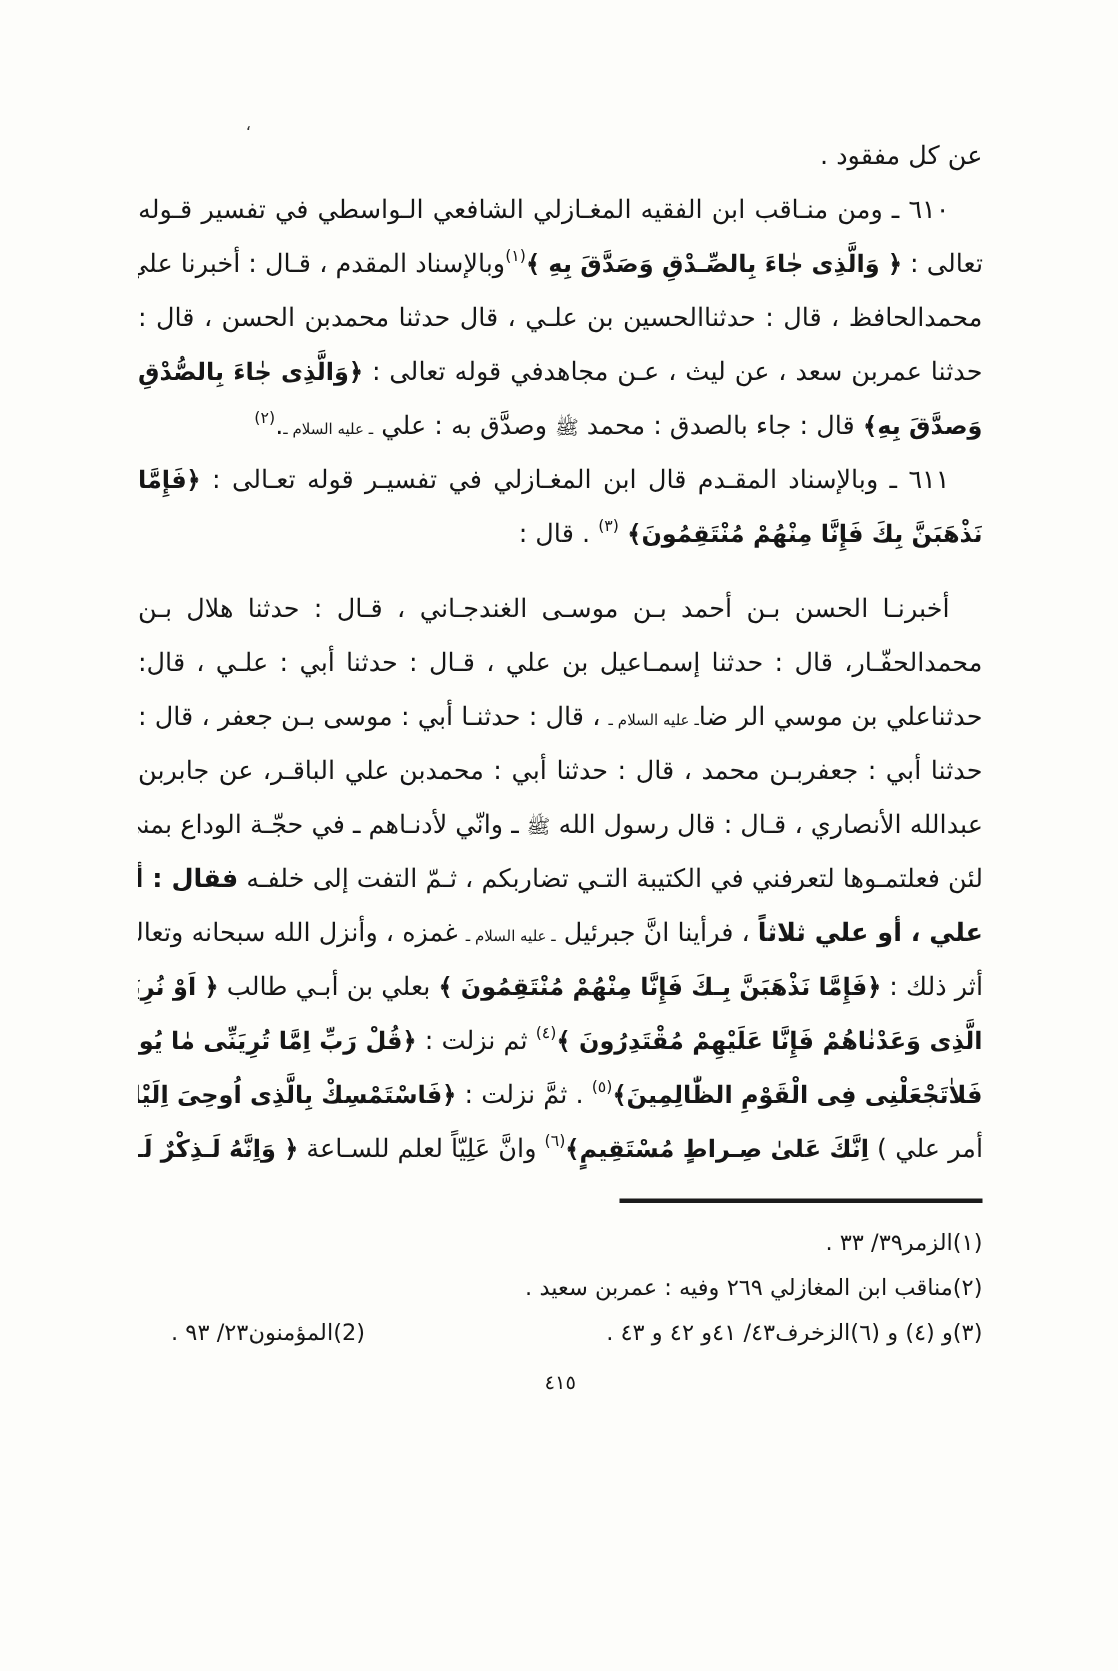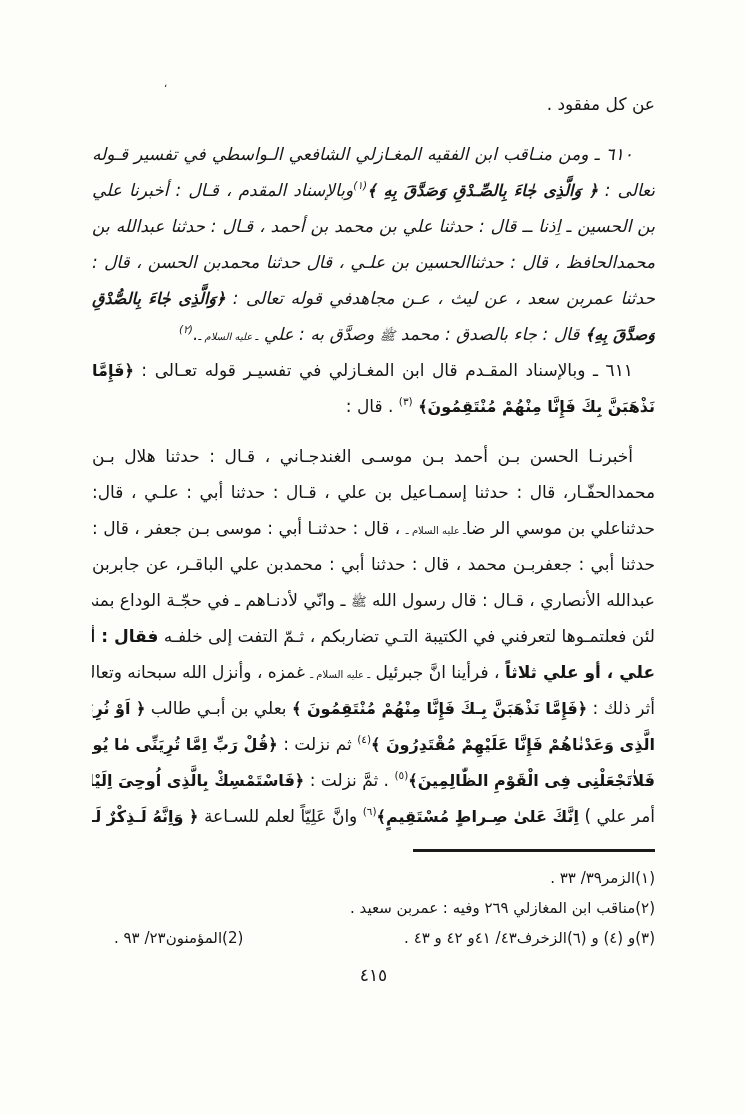--- a/index.html
+++ b/index.html
@@ -29,35 +29,34 @@
   .seg-n{}
   .seg-q{font-weight:700;font-size:16px;}
   .seg-b{font-weight:700;}
   .seg-small{font-size:10px;}
   .seg-sal{font-size:13px;}
   .seg-sup{font-size:10.5px;position:relative;top:-7px;}
   .fn-sep{width:242px;height:2.5px;background:#1a1a1a;margin:15px 0 11px auto;}
   .footnotes{}
   .fn-row{font-size:15px;line-height:30px;text-align:right;}
   .fn-row.split{display:flex;justify-content:space-between;padding-left:22px;}
-  .page-number{margin-top:12px;text-align:center;font-size:17px;letter-spacing:3px;}
+  .page-number{margin-top:12px;text-align:center;font-size:13px;letter-spacing:3px;}
 </style>
 </head>
 <body>
 
 <div class="page">
   <span class="stray">ʻ</span>
   <main class="body-text" id="body-text">
       <div class="para" style="margin-top: 0px;">
         <div class="line end"><span class="seg-n">عن كل مفقود .</span></div>
       </div>
-      <div class="para" style="margin-top: 14px; font-style: italic;">
+      <div class="para" style="">
         <div class="line indent"><span class="seg-n">٦١٠ ـ ومن منـاقب ابن الفقيه المغـازلي الشافعي الـواسطي في تفسير قـوله</span></div>
         <div class="line"><span class="seg-n">تعالى : </span><span class="seg-q">﴿ وَالَّذِى جٰاءَ بِالصِّـدْقِ وَصَدَّقَ بِهِ ﴾</span><span class="seg-sup">(١)</span><span class="seg-n">وبالإسناد المقدم ، قـال : أخبرنا علي</span></div>
-        <div class="line"><span class="seg-n">بن الحسين ـ اِذنا ــ قال : حدثنا علي بن محمد بن أحمد ، قـال : حدثنا عبدالله بن</span></div>
         <div class="line"><span class="seg-n">محمدالحافظ ، قال : حدثناالحسين بن علـي ، قال حدثنا محمدبن الحسن ، قال :</span></div>
         <div class="line"><span class="seg-n">حدثنا عمربن سعد ، عن ليث ، عـن مجاهدفي قوله تعالى : </span><span class="seg-q">﴿وَالَّذِى جٰاءَ بِالصُّدْقِ</span></div>
         <div class="line end"><span class="seg-q">وَصدَّقَ بِهِ﴾ </span><span class="seg-n">قال : جاء بالصدق : محمد </span><span class="seg-sal">ﷺ</span><span class="seg-n"> وصدَّق به : علي </span><span class="seg-small">ـ عليه السلام ـ</span><span class="seg-n">.</span><span class="seg-sup">(٢)</span></div>
       </div>
       <div class="para" style="margin-top: 0;">
         <div class="line indent"><span class="seg-n">٦١١ ـ وبالإسناد المقـدم قال ابن المغـازلي في تفسيـر قوله تعـالى : </span><span class="seg-q">﴿فَإِمَّا</span></div>
         <div class="line end"><span class="seg-q">نَذْهَبَنَّ بِكَ فَإِنَّا مِنْهُمْ مُنْتَقِمُونَ﴾ </span><span class="seg-sup">(٣)</span><span class="seg-n"> . قال :</span></div>
       </div>
       <div class="para" style="margin-top: 14px;">
         <div class="line indent"><span class="seg-n">أخبرنـا الحسن بـن أحمد بـن موسـى الغندجـاني ، قـال : حدثنا هلال بـن</span></div>

